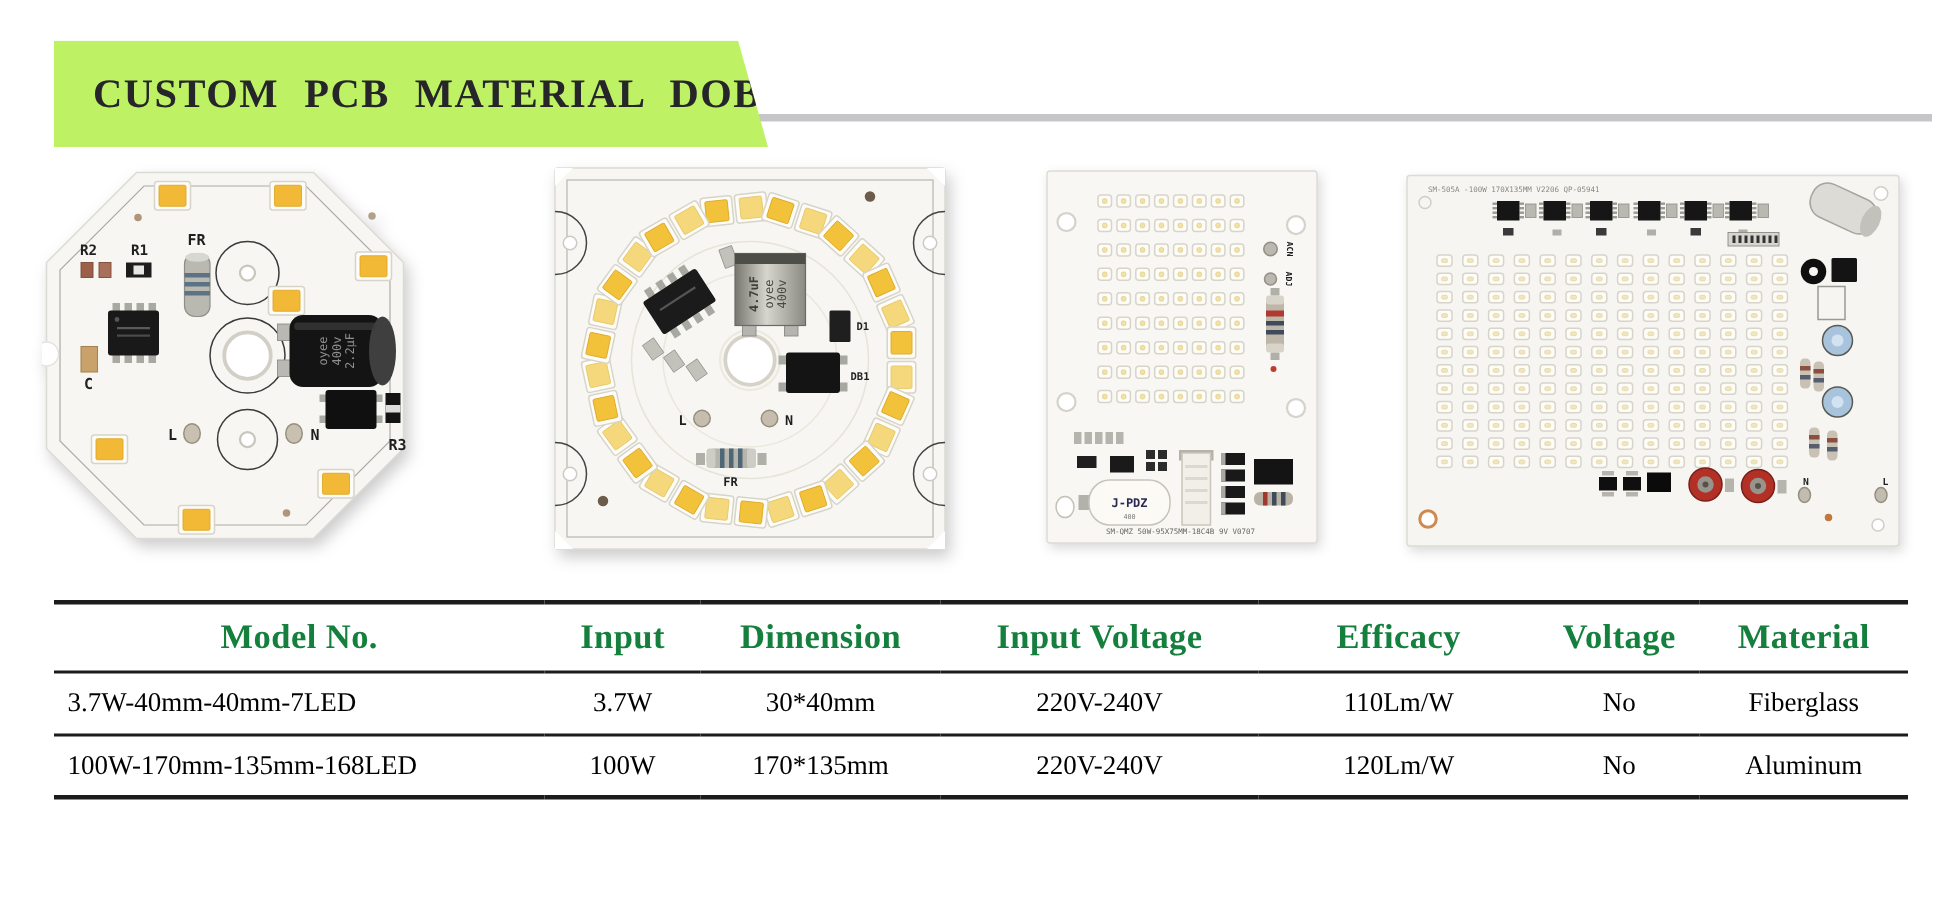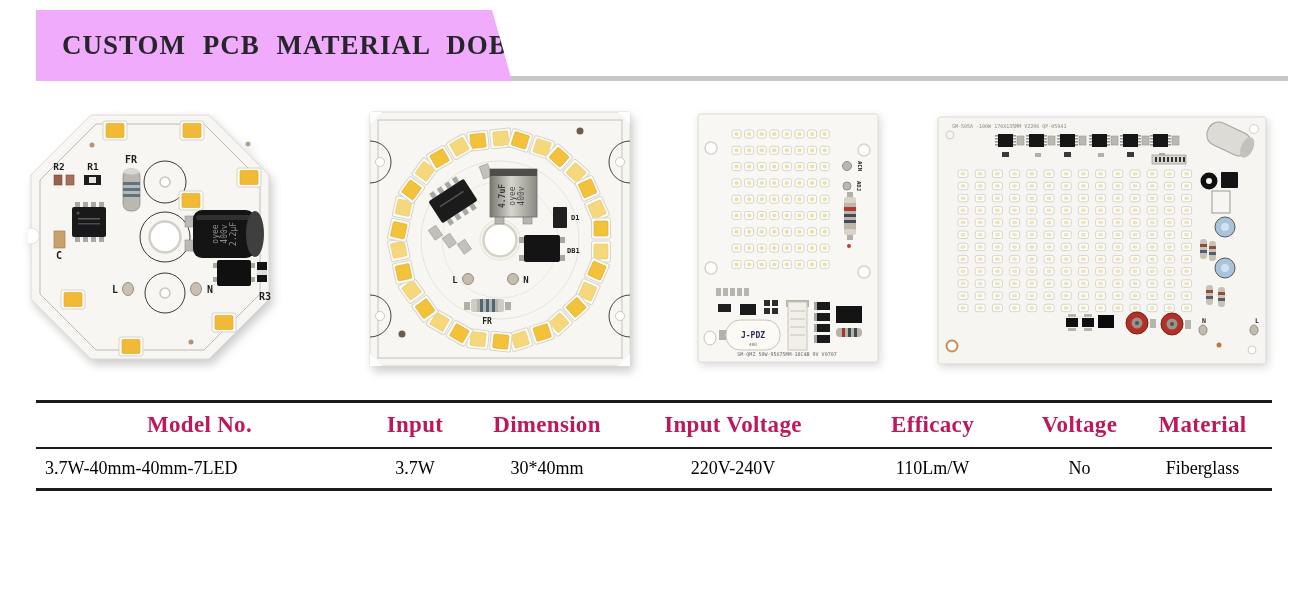--- a/index.html
+++ b/index.html
@@ -1,20 +1,20 @@
 <!DOCTYPE html>
 <html><head>
 <meta charset="utf-8">
 <style>
   html,body{margin:0;padding:0;background:#fff;}
   #page{position:relative;width:1293px;height:615px;background:#ffffff;overflow:hidden;
         font-family:"Liberation Serif", serif;}
 
   
-  .banner{position:absolute;left:36px;top:10px;width:476px;height:71px;background:#f0abfc;
+  .banner{position:absolute;left:36px;top:27px;width:476px;height:71px;background:#bef264;
           clip-path:polygon(0 0, calc(100% - 20px) 0, 100% 100%, 0 100%);}
   .banner-title{display:block;padding-left:26px;line-height:71px;font-weight:bold;font-size:27px;
           letter-spacing:1px;word-spacing:9px;color:#26262a;white-space:nowrap;
           font-family:"Liberation Serif", serif;}
   .banner-line{position:absolute;left:500px;top:76px;width:788px;height:5px;background:#c6c6c8;}
 
   
   .pcb{position:absolute;filter:drop-shadow(3px 5px 5px rgba(0,0,0,0.20));}
   #pcb1{left:28px;top:112px;}
   #pcb2{left:367px;top:109px;}
@@ -22,21 +22,21 @@
   #pcb4{left:936px;top:115px;filter:drop-shadow(2px 3px 4px rgba(0,0,0,0.15));}
   .silk{font-family:"DejaVu Sans Mono", monospace;fill:#1f1f1f;font-weight:bold;}
   .silk-light{font-family:"DejaVu Sans Mono", monospace;fill:#8f8f8f;}
 
   
   .spec-table{position:absolute;left:36px;top:400px;width:1222px;border-collapse:collapse;
               table-layout:fixed;border-top:3px solid #1c1c1c;}
   .spec-table thead tr{height:46px;border-bottom:2px solid #1c1c1c;}
   .spec-table tbody tr{height:42px;border-bottom:2px solid #1c1c1c;}
   .spec-table tbody tr:last-child{border-bottom:3px solid #1c1c1c;}
-  .spec-table th{font-weight:bold;font-size:23px;color:#be185d;text-align:center;
+  .spec-table th{font-weight:bold;font-size:23px;color:#15803d;text-align:center;
                  letter-spacing:0.3px;font-family:"Liberation Serif", serif;}
   .spec-table td{font-size:18px;color:#000000;text-align:center;font-family:Liberation Serif, serif;}
   .spec-table .c0{width:325px;}
   .spec-table .c1{width:102px;}
   .spec-table .c2{width:158px;}
   .spec-table .c3{width:210px;}
   .spec-table .c4{width:185px;}
   .spec-table .c5{width:105px;}
   .spec-table .c6{width:137px;}
   .spec-table td.c0{text-align:left;padding-left:9px;}
@@ -1603,16 +1603,25 @@
     <tbody>
         <tr>
           <td class="c0">3.7W-40mm-40mm-7LED</td>
           <td class="c1">3.7W</td>
           <td class="c2">30*40mm</td>
           <td class="c3">220V-240V</td>
           <td class="c4">110Lm/W</td>
           <td class="c5">No</td>
           <td class="c6">Fiberglass</td>
         </tr>
+        <tr>
+          <td class="c0">100W-170mm-135mm-168LED</td>
+          <td class="c1">100W</td>
+          <td class="c2">170*135mm</td>
+          <td class="c3">220V-240V</td>
+          <td class="c4">120Lm/W</td>
+          <td class="c5">No</td>
+          <td class="c6">Aluminum</td>
+        </tr>
       </tbody>
   </table>
 
 </div>
 
 </body></html>

